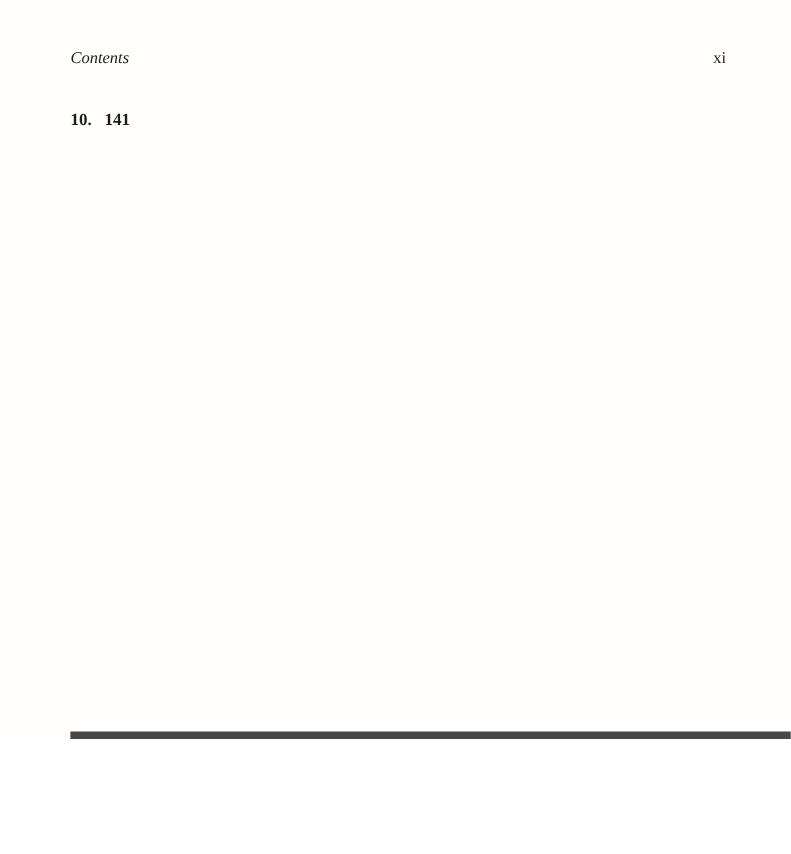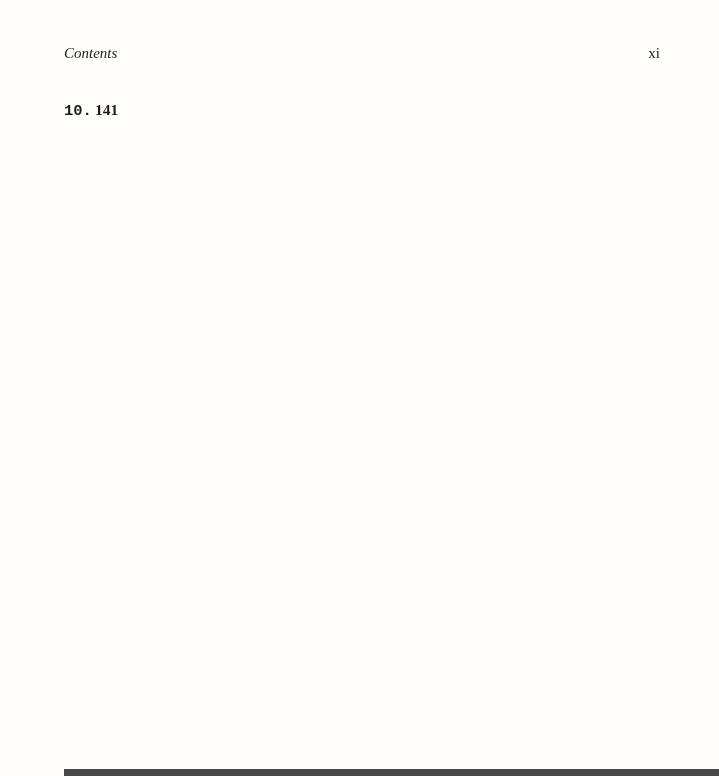--- a/index.html
+++ b/index.html
@@ -1,19 +1,19 @@
 <!DOCTYPE html>
 <html><head>
 <meta charset="utf-8">
 <style>
   html, body { margin: 0; padding: 0; background: #ffffff; }
   .page {
     position: relative;
     width: 719px;
-    height: 776px;
+    height: 672px;
     background: #fffefd;
     font-family: "Liberation Serif", "DejaVu Serif", serif;
     color: #1c1c1c;
     overflow: hidden;
     box-sizing: border-box;
   }
   .content {
     margin: 0 59px 0 64px;
   }
   .header {
@@ -28,21 +28,21 @@
   .folio { font-style: normal; }
 
   .toc { margin-top: 36px; font-size: 15.5px; }
   .chapter-group { margin-bottom: 23px; }
   .row {
     display: flex;
     justify-content: space-between;
     align-items: baseline;
     line-height: 21.5px;
   }
-  .row .left { display: flex; font-family: Liberation Mono, monospace; }
+  .row .left { display: flex; }
   .row .num { display: inline-block; white-space: pre; }
   .row.chapter { font-weight: bold; }
   .row.chapter .num { width: 31px; }
   .row .page { font-variant-numeric: lining-nums; }
   .row.chapter .page { font-weight: bold; }
 
   .bottom-edge {
     position: absolute;
     left: 64px;
     right: 0;

